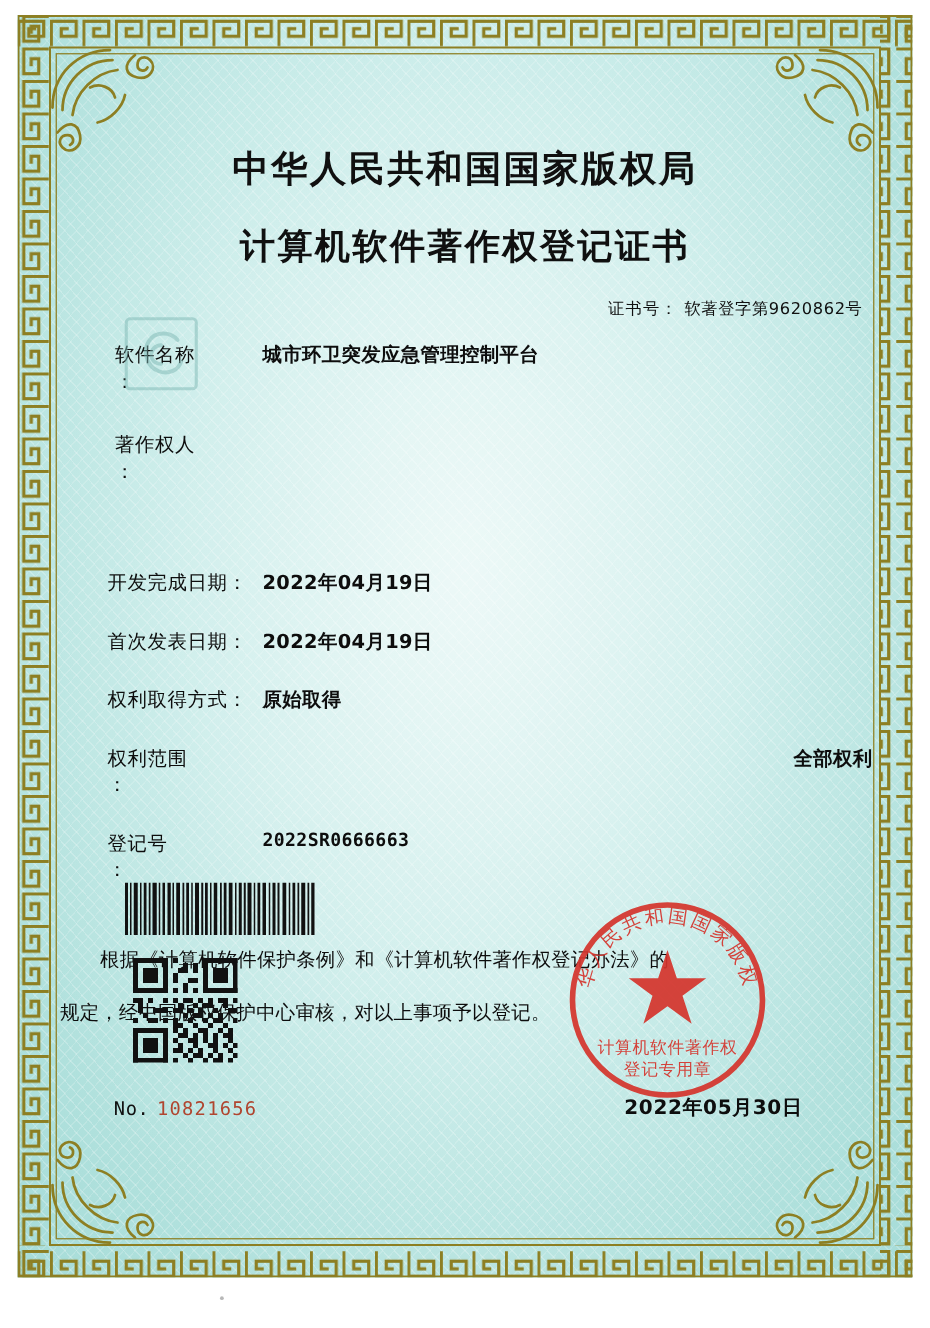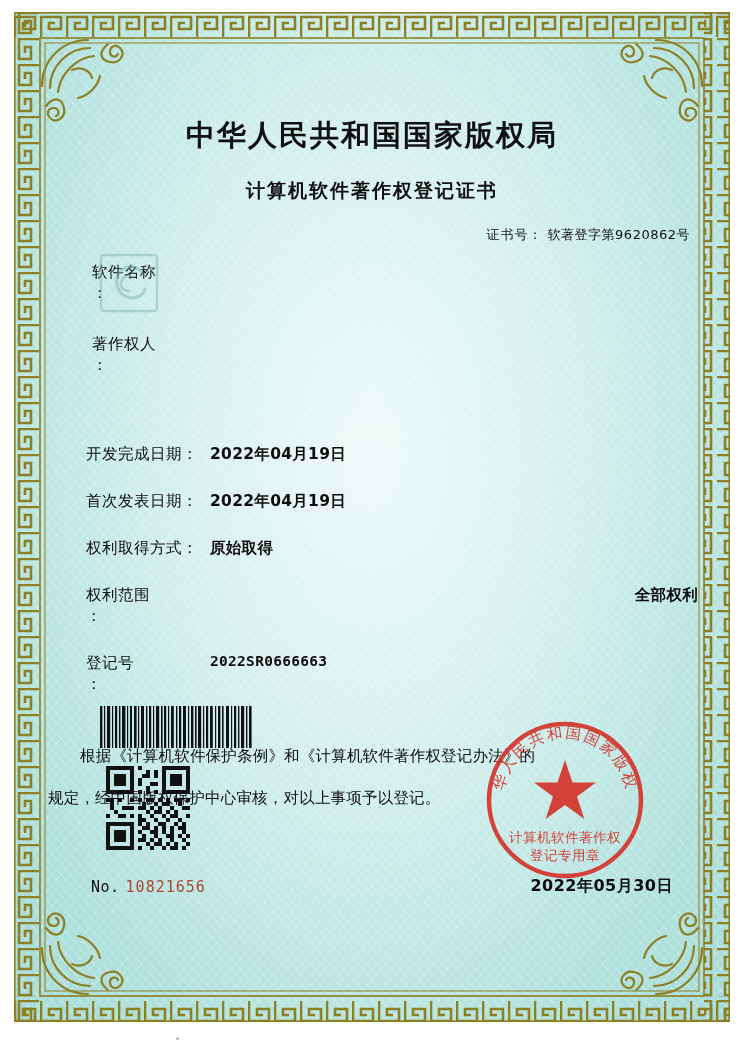--- a/index.html
+++ b/index.html
@@ -13,21 +13,20 @@
     font-family: "DejaVu Sans", "Liberation Sans", sans-serif;
     overflow: hidden;
   }
 
   
   #certificate-page {
     position: relative;
     width: 688px;
     height: 1062px;
     background: #ffffff;
-    padding-left: 31px;
   }
 
   
   .paper {
     position: absolute;
     left: 14px;
     top: 12px;
     width: 716px;
     height: 1010px;
     background:
@@ -94,21 +93,21 @@
     font-weight: bold;
     font-size: 29px;
     letter-spacing: 2px;
     color: #101010;
     margin-top: 76px;
   }
   .title-2 {
     text-align: center;
     font-family: "DejaVu Serif", "Liberation Serif", serif;
     font-weight: bold;
-    font-size: 19px;
+    font-size: 28px;
     letter-spacing: 2px;
     color: #101010;
     margin-top: 22px;
   }
 
   .cert-no-row {
     margin-top: 22px;
     text-align: right;
     padding-right: 8px;
     font-size: 13px;
@@ -360,20 +359,21 @@
 
     <div class="fields">
 
       <div class="field-row row-gap-sm">
         <div class="field-label">
           <span class="label-spread">
               <span>软件名称</span>
             </span>
           <span>：</span>
         </div>
+        <div class="field-value">城市环卫突发应急管理控制平台</div>
       </div>
 
 
       <div class="field-row row-gap-lg">
         <div class="field-label">
           <span class="label-spread">
               <span>著作权人</span>
             </span>
           <span>：</span>
         </div>

